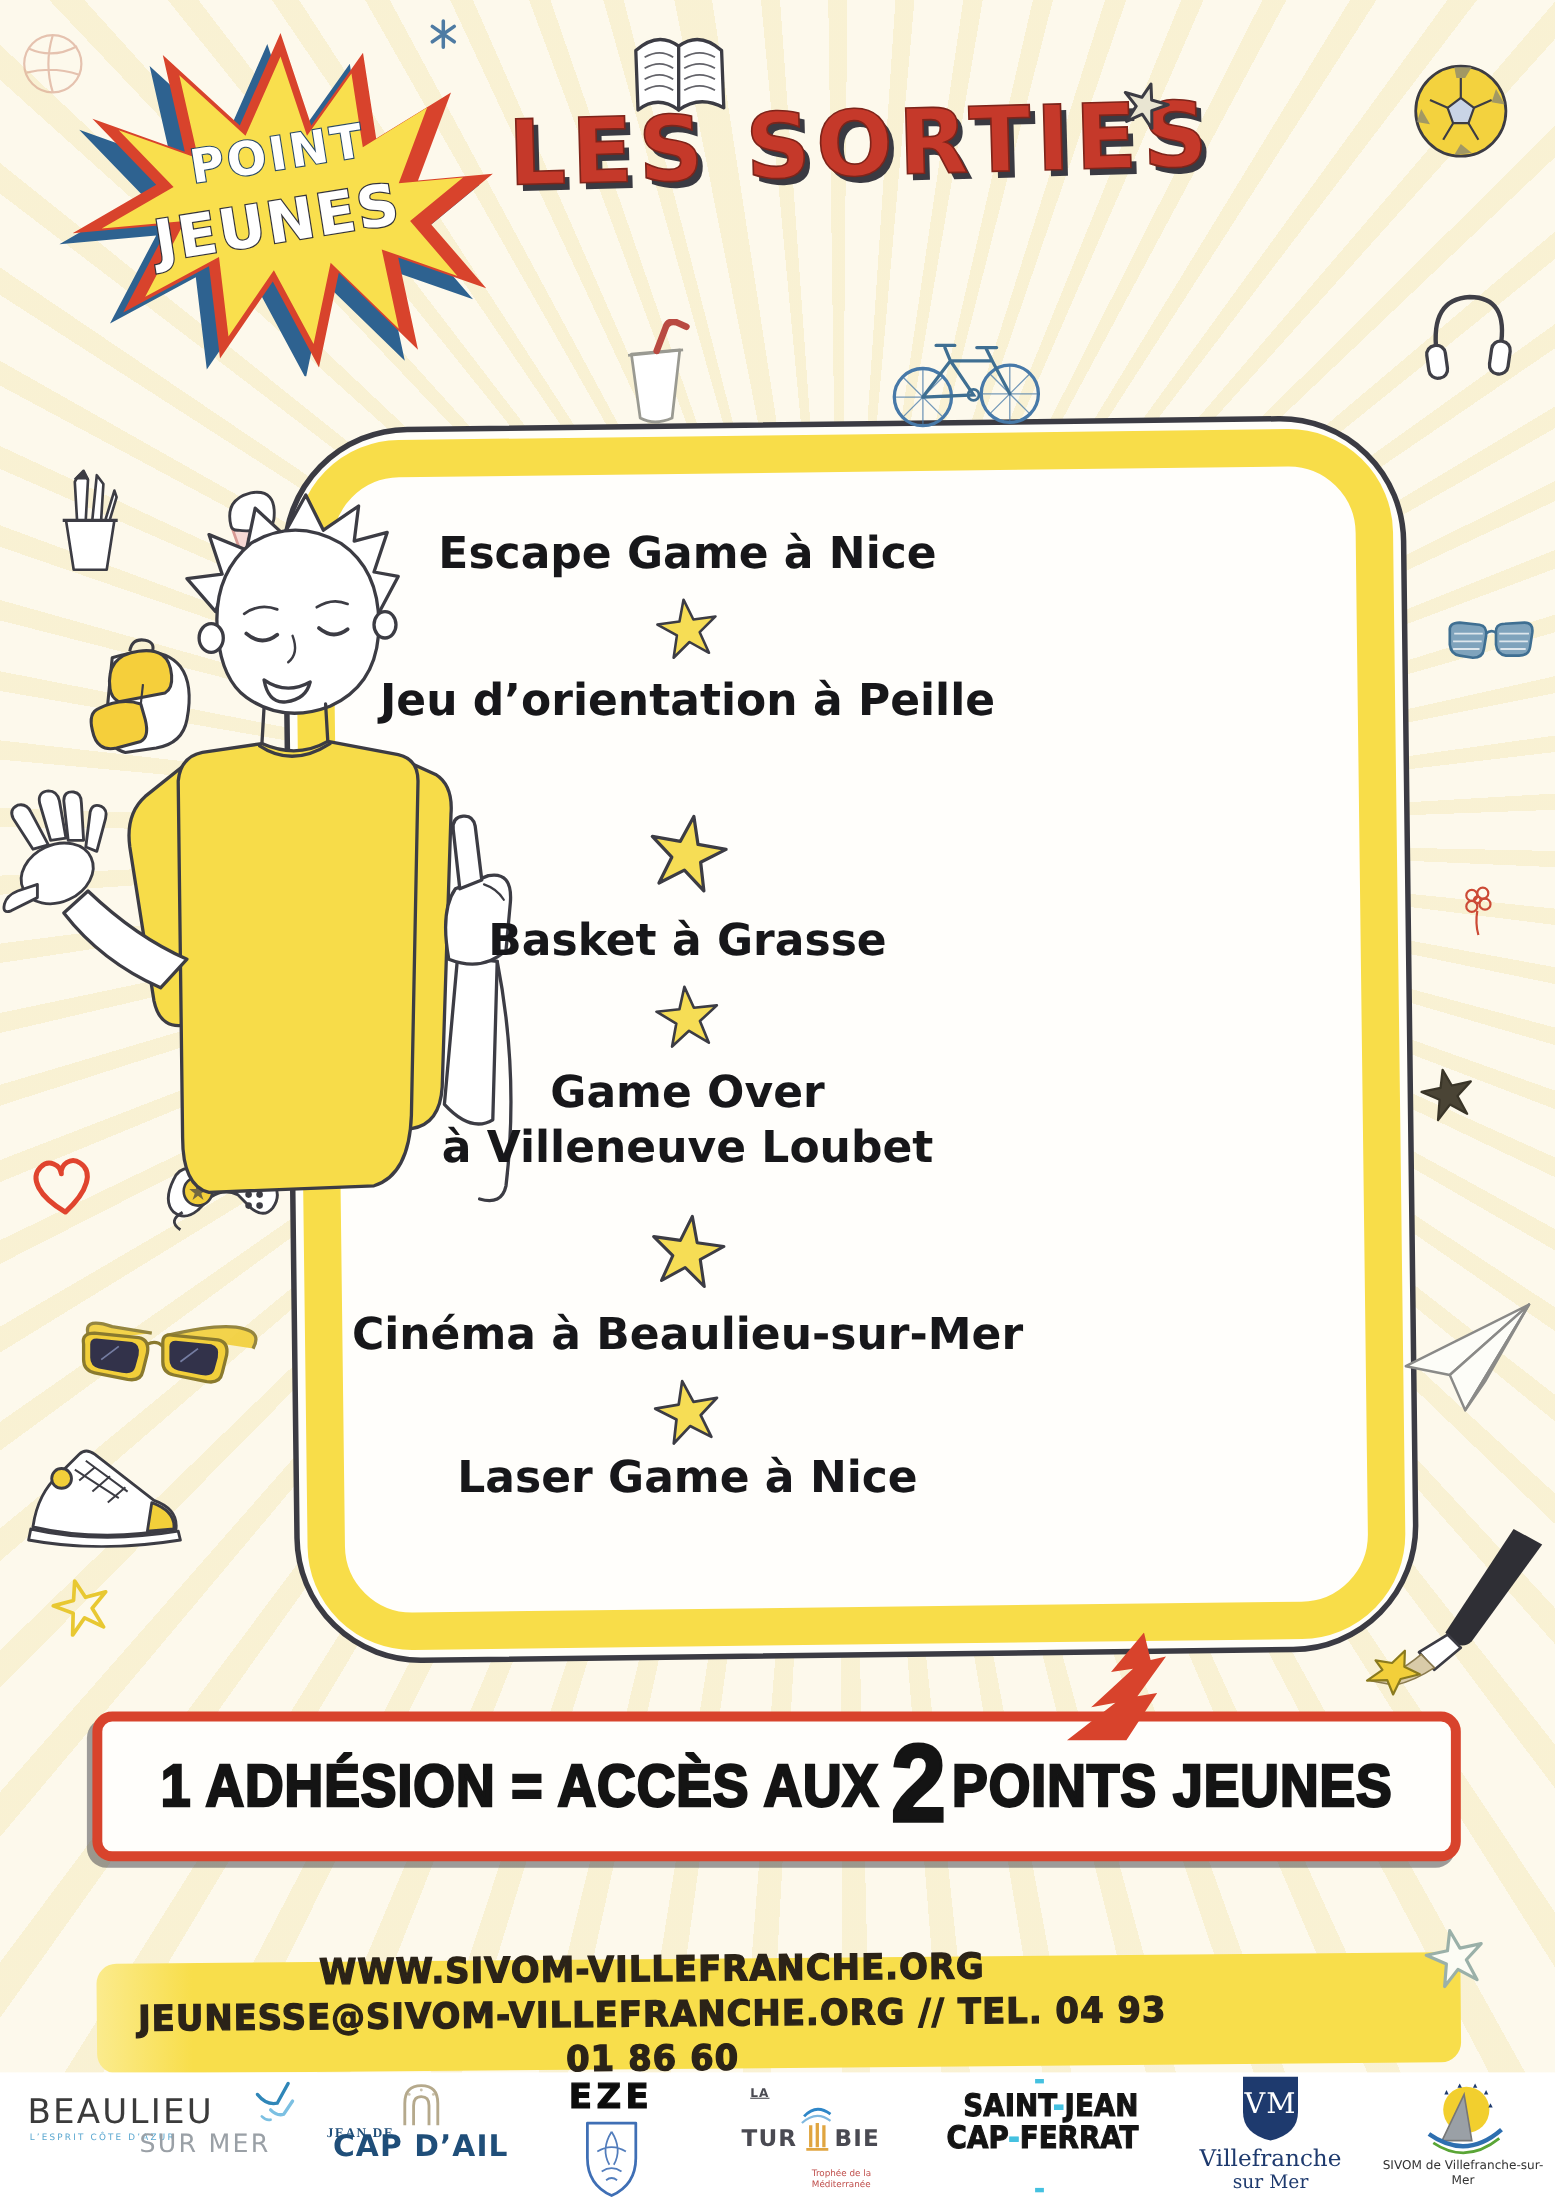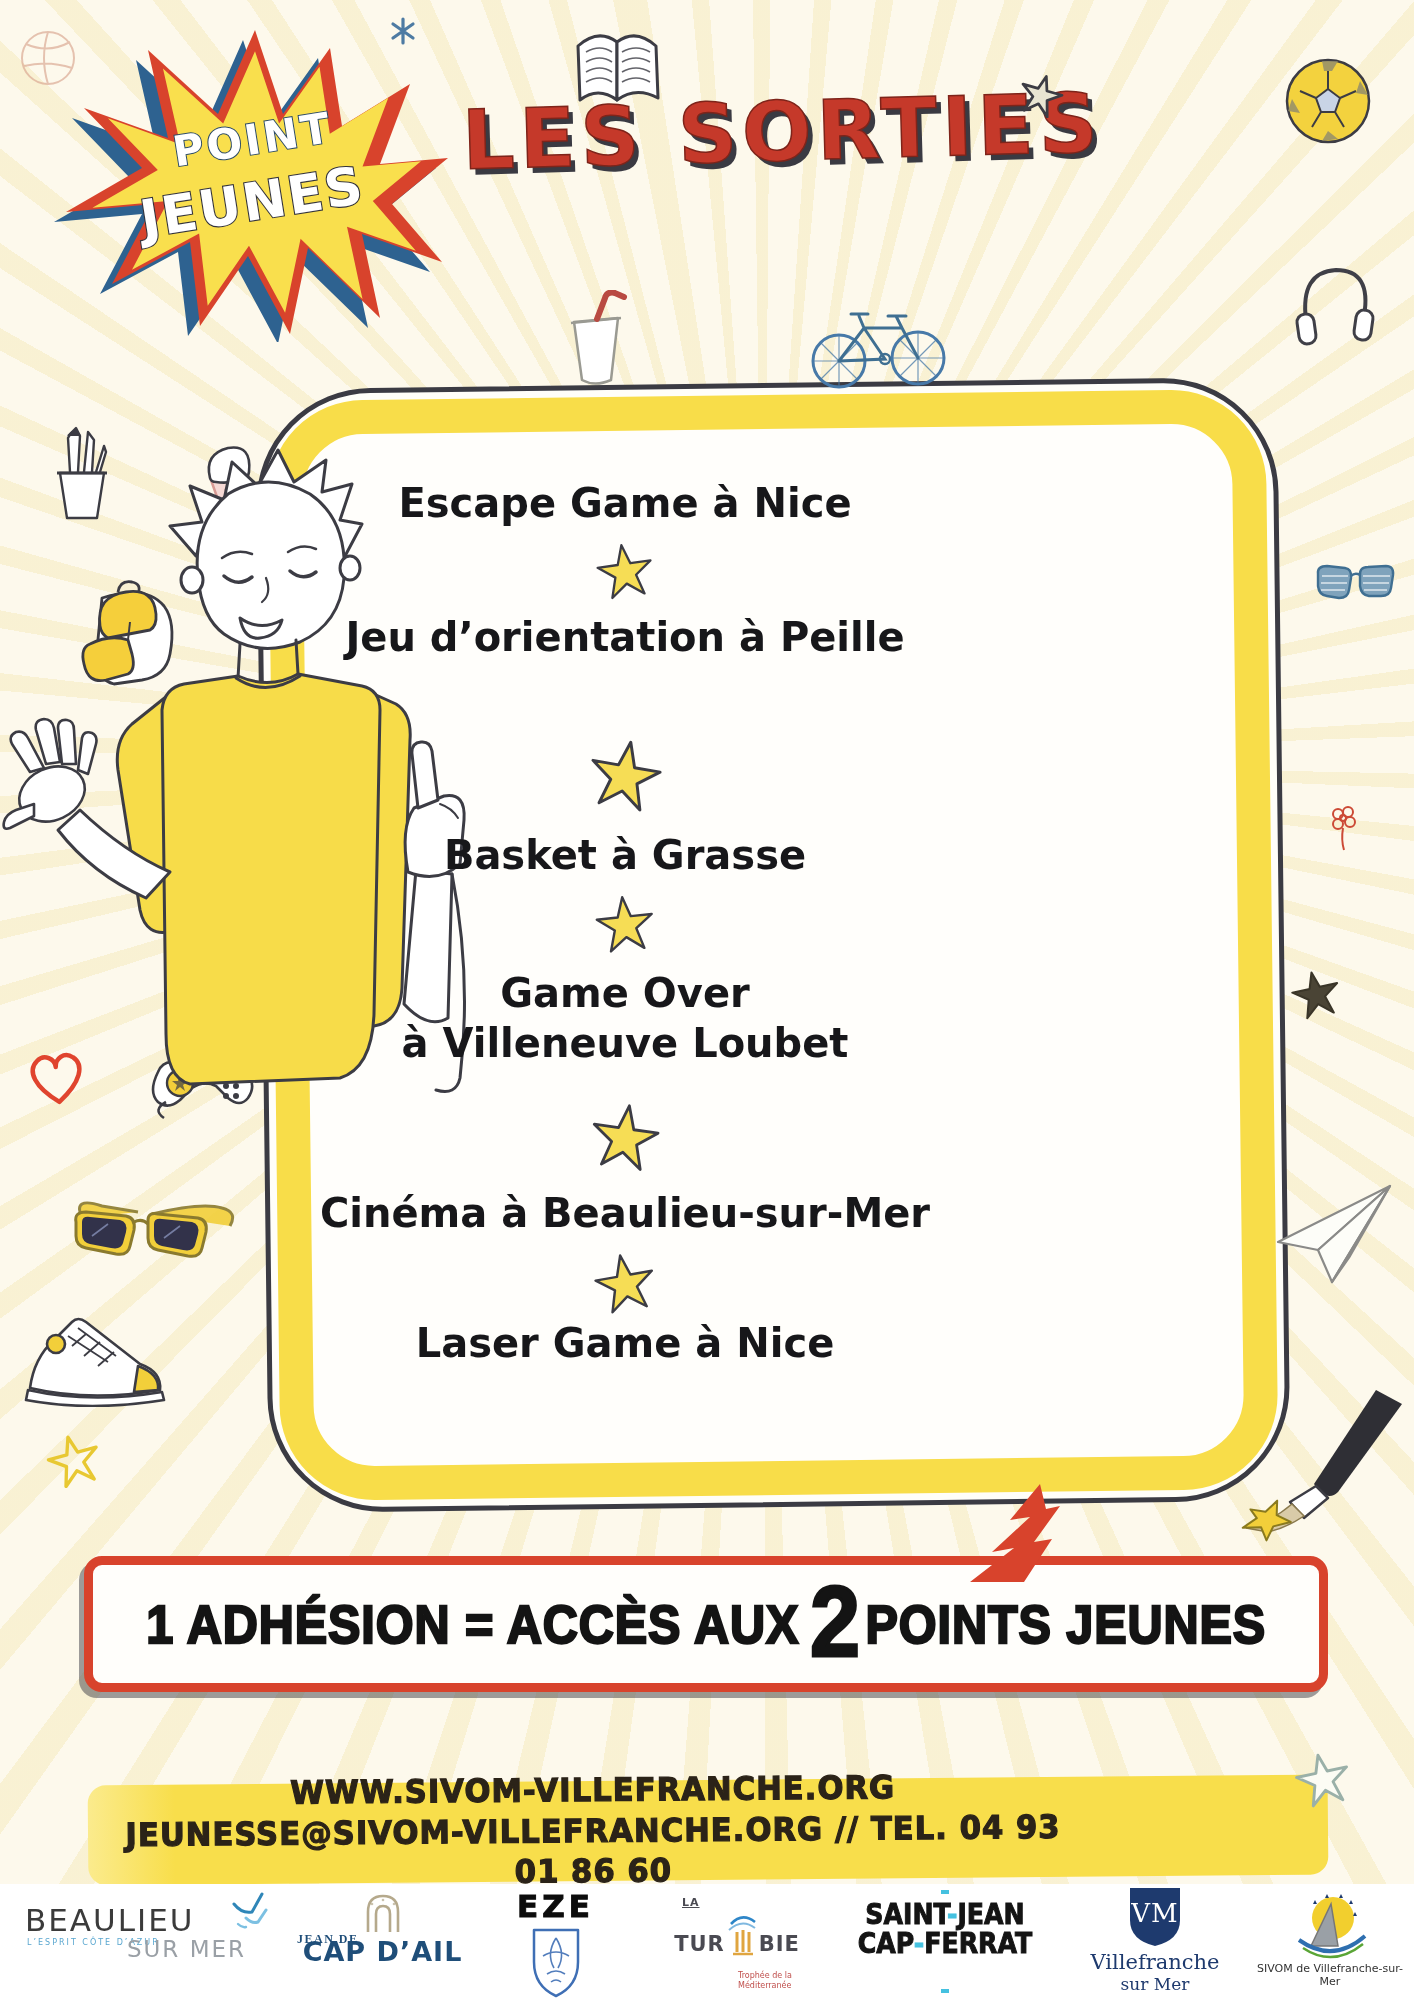--- a/index.html
+++ b/index.html
@@ -82,21 +82,21 @@
   .capdail{left:295px;top:6px;width:175px;text-align:center;}
   .cd-pre{position:absolute;left:2px;top:42px;font-family:"Liberation Serif",serif;font-size:12px;color:#1f4e79;letter-spacing:1.5px;font-weight:bold;}
   .cd-name{margin-top:2px;font-size:27px;color:#1f4e79;letter-spacing:1px;font-weight:bold;}
   .eze{left:508px;top:4px;width:95px;text-align:center;}
   .eze-name{font-size:31px;font-weight:bold;color:#0c0c0c;letter-spacing:4px;-webkit-text-stroke:1px #0c0c0c;}
   .laturbie{left:652px;top:14px;width:170px;}
   .lt-la{position:absolute;left:30px;top:-2px;font-size:11px;color:#4a4a52;letter-spacing:1px;font-weight:bold;text-decoration:underline;}
   .lt-rowt{display:flex;align-items:flex-end;justify-content:center;gap:3px;margin-top:12px;}
   .lt-word{font-size:21px;color:#4a4a52;font-weight:bold;letter-spacing:1px;}
   .lt-tag{margin-top:15px;margin-left:86px;width:78px;font-size:8px;color:#c0504d;line-height:1.25;}
-  .saintjean{left:845px;top:16px;width:200px;text-align:center;}
+  .saintjean{left:845px;top:16px;width:200px;text-align:right;}
   .sj-line{font-size:28px;font-weight:bold;color:#141414;line-height:1.05;letter-spacing:0;-webkit-text-stroke:1px #141414;transform:scaleX(.9);}
   .sj-dash{color:#45c1e0;-webkit-text-stroke:1px #45c1e0;}
   .sj-tick{position:absolute;left:50%;width:8px;height:4px;background:#45c1e0;transform:translateX(-50%);}
   .villefranche{left:1085px;top:2px;width:140px;text-align:center;font-family:"DejaVu Serif",serif;}
   .vf-shield{position:relative;width:54px;height:62px;margin:0 auto;}
   .vf-mono{position:absolute;left:0;top:12px;width:100%;text-align:center;color:#fff;font-size:26px;letter-spacing:1px;}
   .vf-l1{font-size:21px;color:#1e3a6e;margin-top:2px;text-align:center;}
   .vf-l2{font-size:17px;color:#1e3a6e;}
   .sivom{left:1255px;top:4px;width:150px;text-align:center;}
   .sv-cap{font-size:11px;color:#333;margin-top:0px;}

